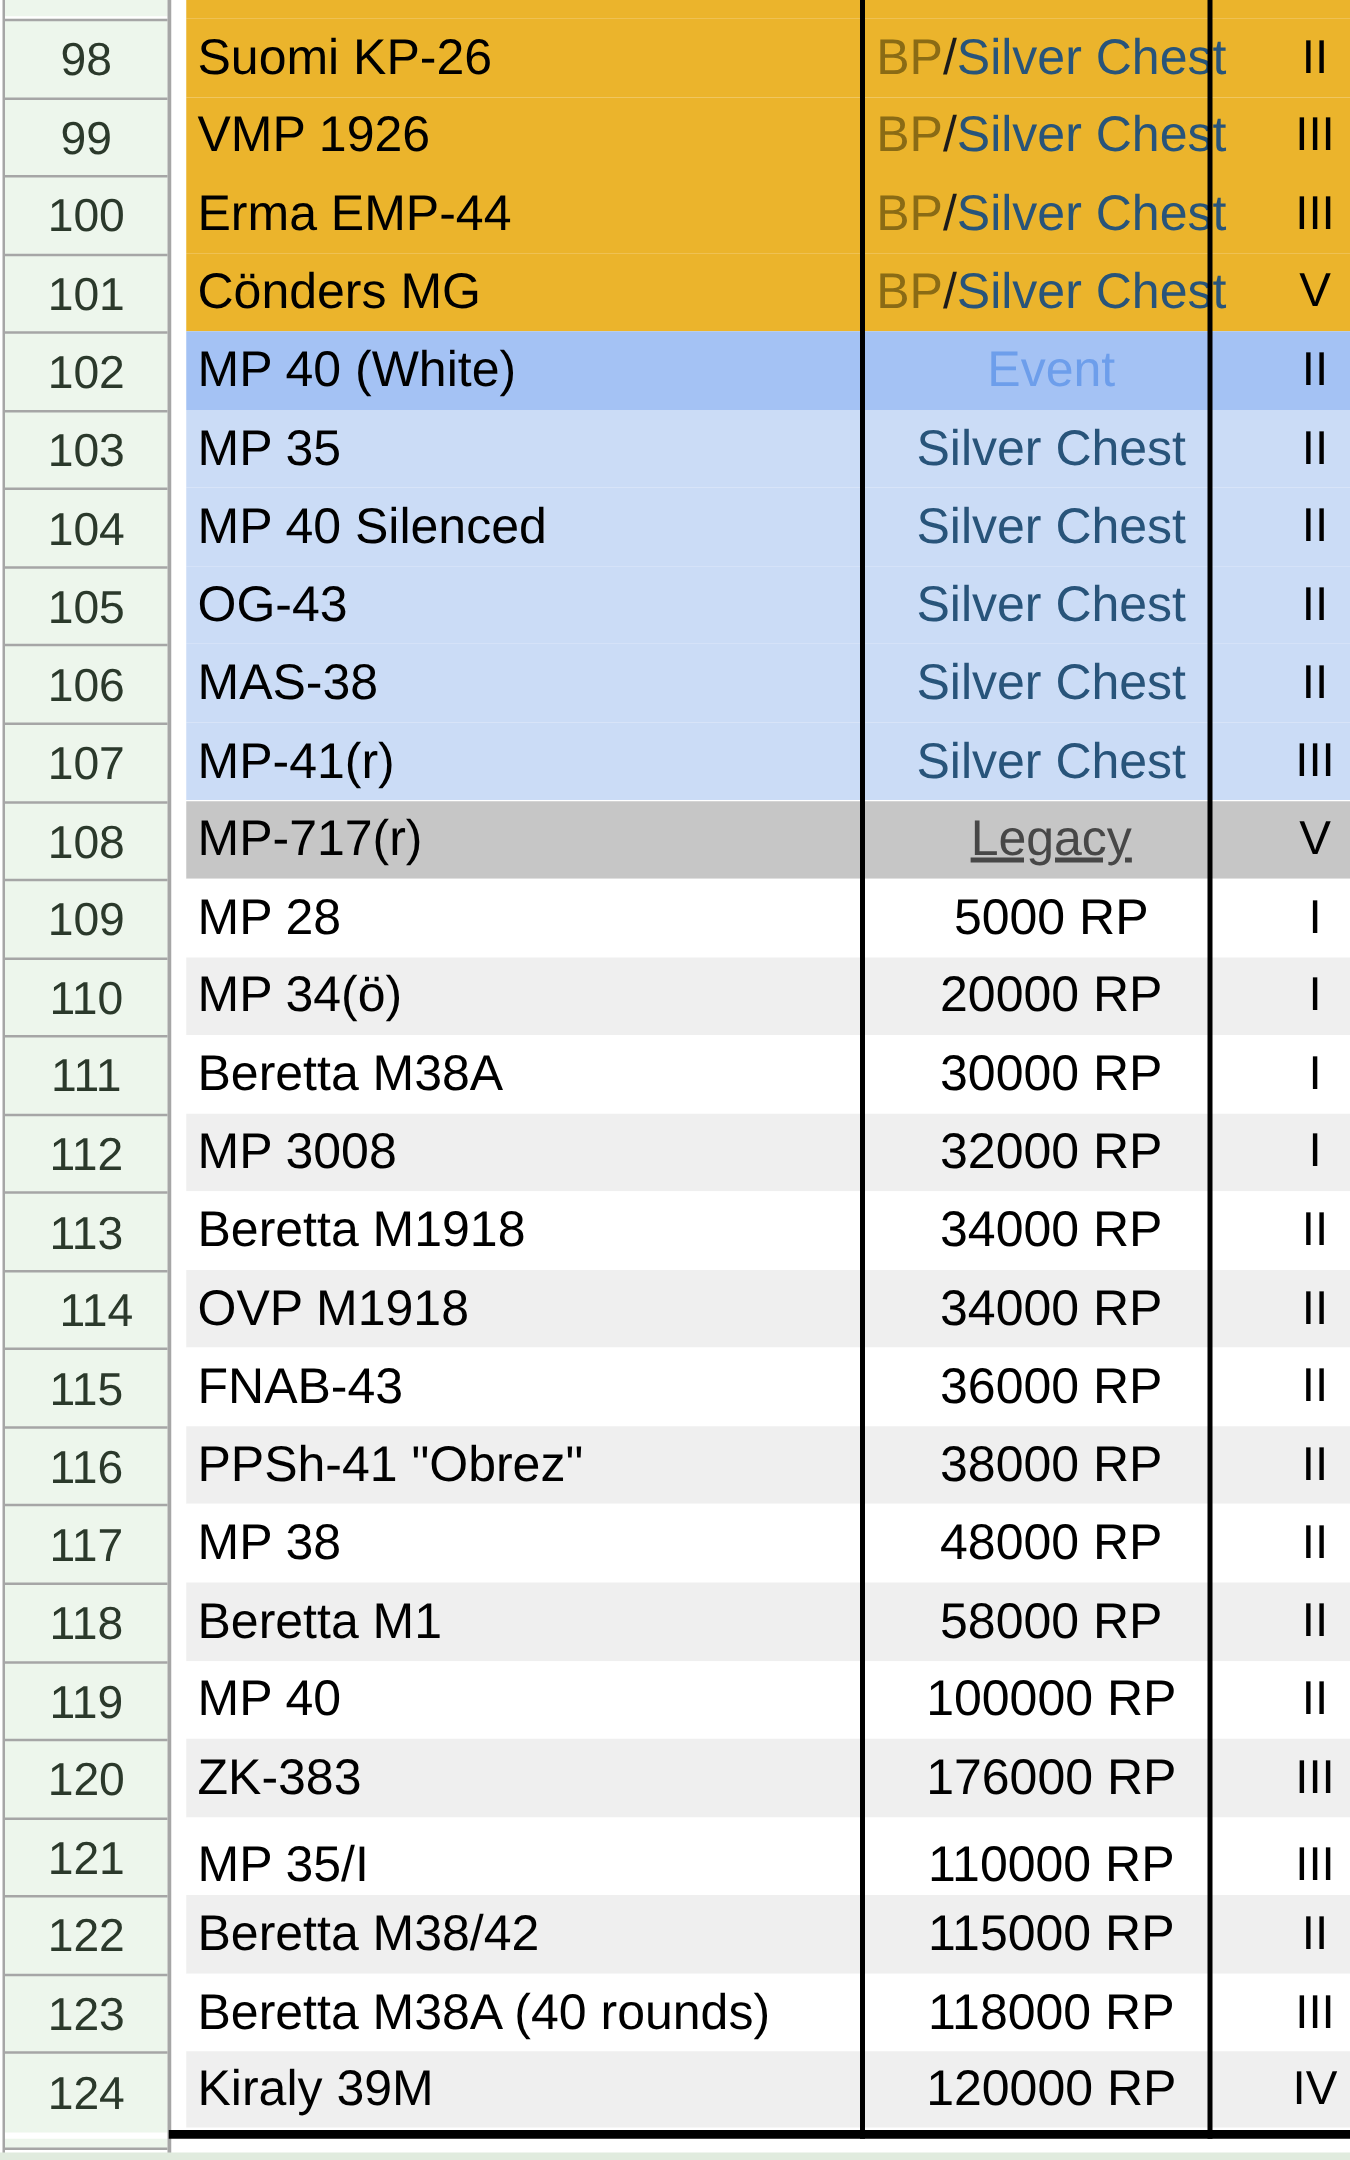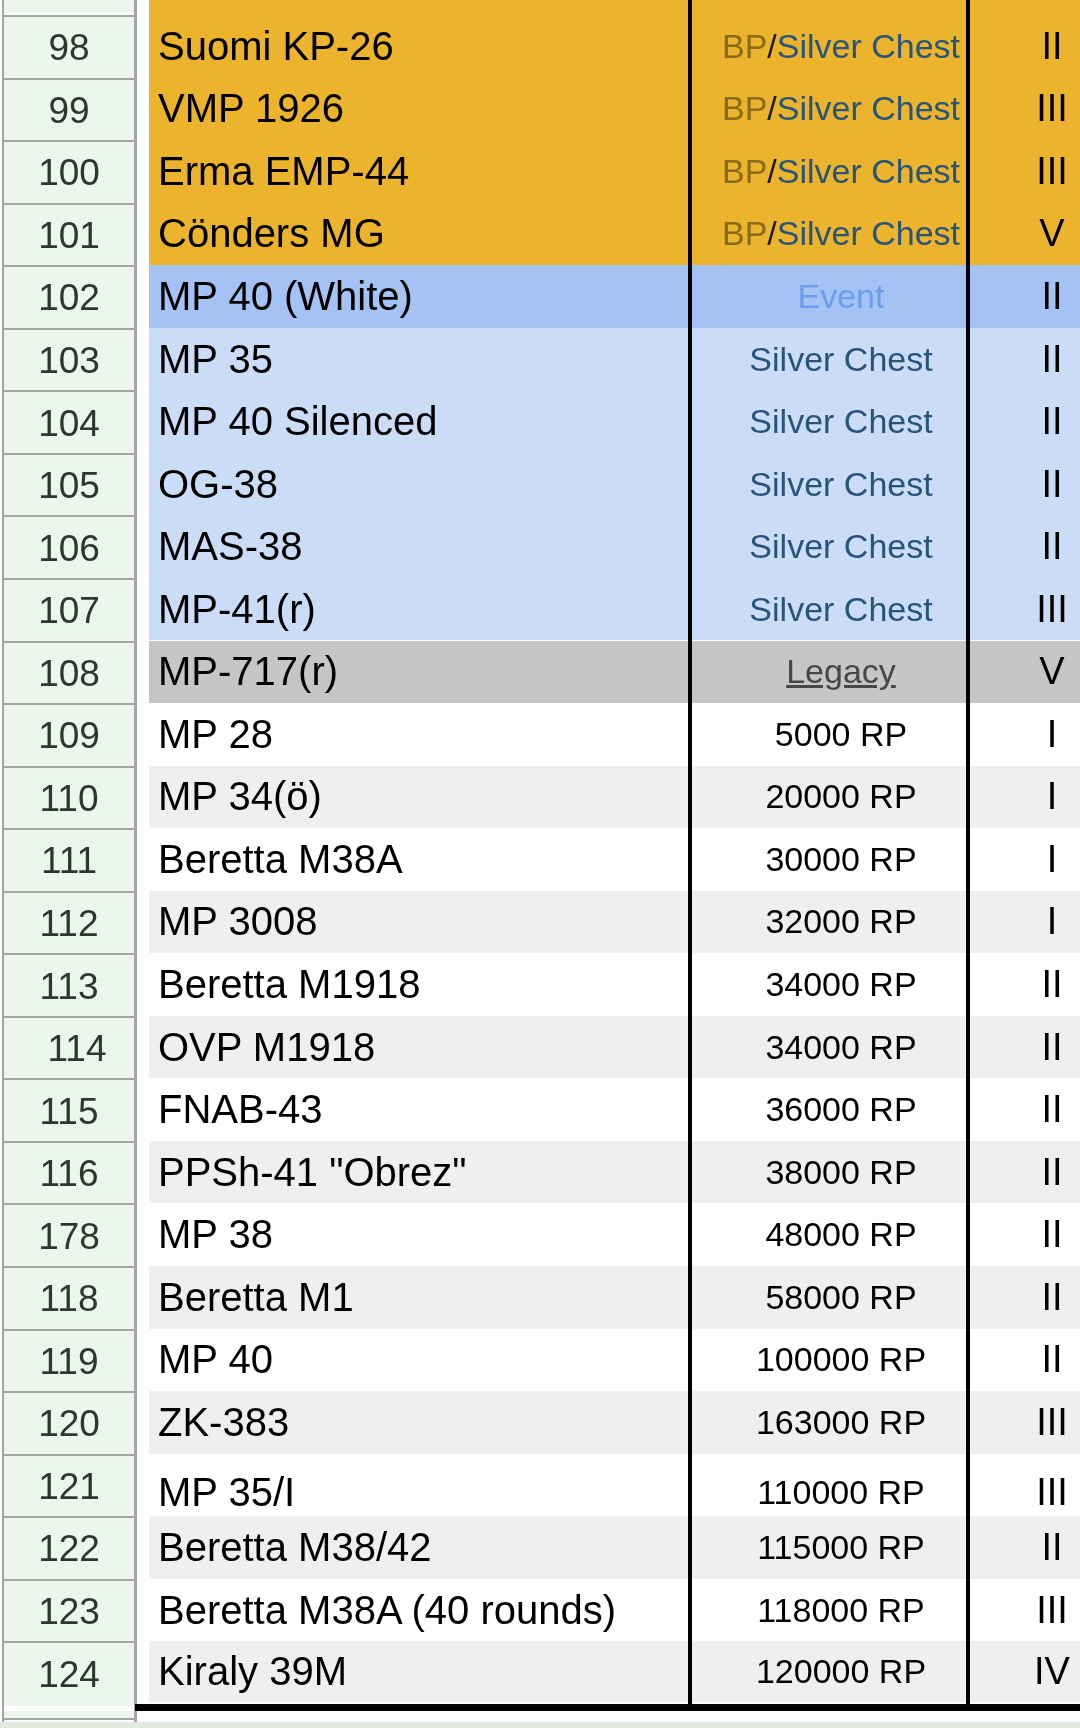--- a/index.html
+++ b/index.html
@@ -49,21 +49,21 @@
     left: 149px; width: 943px;
   }
   .cell-name {
     position: absolute; left: 9px; top: 0; height: 100%;
     display: flex; align-items: center;
     font-size: 40px; color: #000000; white-space: pre;
   }
   .cell-cost {
     position: absolute; left: 555px; width: 274px; top: 0; height: 100%;
     display: flex; align-items: center; justify-content: center;
-    font-size: 34px; white-space: pre;
+    font-size: 40px; white-space: pre;
   }
   .cell-tier {
     position: absolute; left: 835px; width: 136px; top: 0; height: 100%;
     display: flex; align-items: center; justify-content: center;
     font-size: 38px; color: #000000;
   }
   .c-bp     { color: var(--bp-text); }
   .c-slash  { color: var(--slash-text); }
   .c-silver { color: var(--silver-text); }
   .c-event  { color: var(--event-text); }
@@ -131,21 +131,21 @@
       </div>
     </div>
     <div class="row" style="top: 390.3px; height: 62.55px; background: var(--silver-bg);">
       <div class="cell-name"><span>MP 40 Silenced</span></div>
       <div class="cell-cost"><span class="c-silver">Silver Chest</span></div>
       <div class="cell-tier">
         <span>II</span>
       </div>
     </div>
     <div class="row" style="top: 452.85px; height: 62.55px; background: var(--silver-bg);">
-      <div class="cell-name"><span>OG-38</span></div>
+      <div class="cell-name"><span>OG-43</span></div>
       <div class="cell-cost"><span class="c-silver">Silver Chest</span></div>
       <div class="cell-tier">
         <span>II</span>
       </div>
     </div>
     <div class="row" style="top: 515.4px; height: 62.55px; background: var(--silver-bg);">
       <div class="cell-name"><span>MAS-38</span></div>
       <div class="cell-cost"><span class="c-silver">Silver Chest</span></div>
       <div class="cell-tier">
         <span>II</span>
@@ -237,21 +237,21 @@
     </div>
     <div class="row" style="top: 1328.55px; height: 62.55px; background: var(--white-row-bg);">
       <div class="cell-name"><span>MP 40</span></div>
       <div class="cell-cost"><span class="c-rp">100000 RP</span></div>
       <div class="cell-tier">
         <span>II</span>
       </div>
     </div>
     <div class="row" style="top: 1391.1px; height: 62.55px; background: var(--alt-row-bg);">
       <div class="cell-name"><span>ZK-383</span></div>
-      <div class="cell-cost"><span class="c-rp">163000 RP</span></div>
+      <div class="cell-cost"><span class="c-rp">176000 RP</span></div>
       <div class="cell-tier">
         <span>III</span>
       </div>
     </div>
     <div class="row" style="top: 1453.65px; height: 78px; background: var(--white-row-bg);">
       <div class="cell-name"><span>MP 35/I</span></div>
       <div class="cell-cost"><span class="c-rp">110000 RP</span></div>
       <div class="cell-tier">
         <span>III</span>
       </div>
@@ -332,21 +332,21 @@
     <div class="hdr-cell" style="top: 1015.8px; height: 64.55px; padding-left: 16px;">
       <span>114</span>
     </div>
     <div class="hdr-cell" style="top: 1078.35px; height: 64.55px;">
       <span>115</span>
     </div>
     <div class="hdr-cell" style="top: 1140.9px; height: 64.55px;">
       <span>116</span>
     </div>
     <div class="hdr-cell" style="top: 1203.45px; height: 64.55px;">
-      <span>178</span>
+      <span>117</span>
     </div>
     <div class="hdr-cell" style="top: 1266px; height: 64.55px;">
       <span>118</span>
     </div>
     <div class="hdr-cell" style="top: 1328.55px; height: 64.55px;">
       <span>119</span>
     </div>
     <div class="hdr-cell" style="top: 1391.1px; height: 64.55px;">
       <span>120</span>
     </div>

